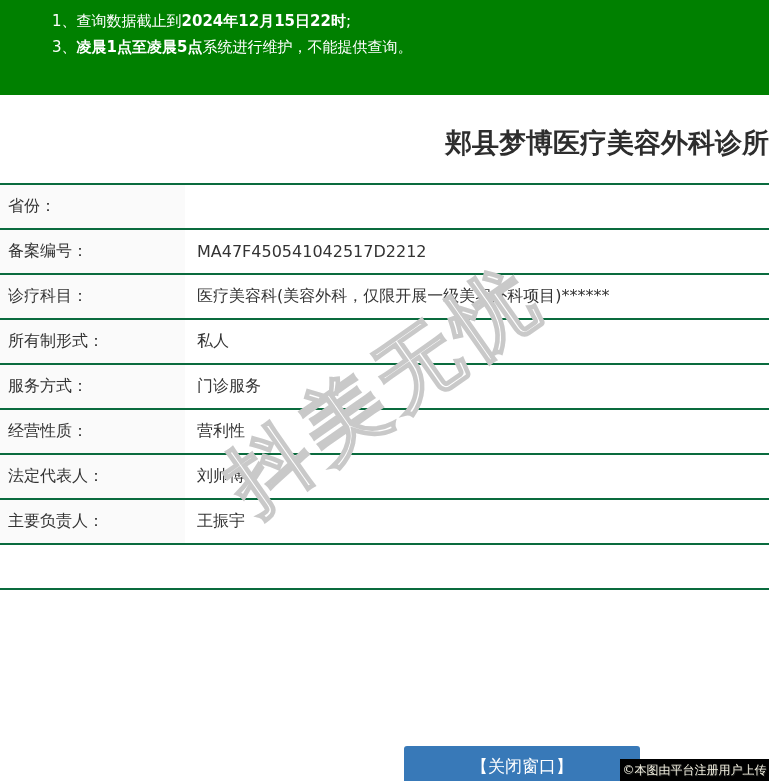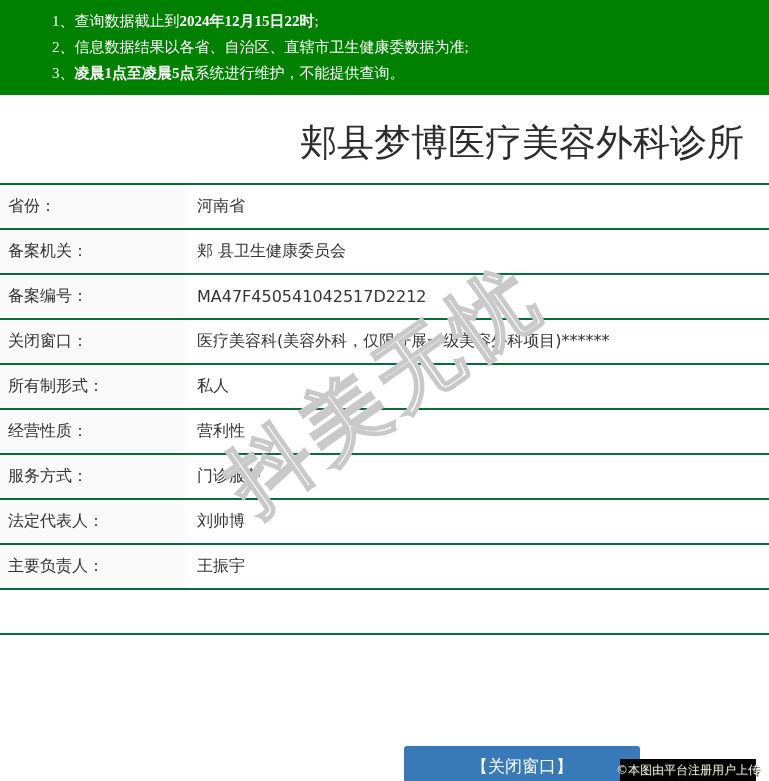--- a/index.html
+++ b/index.html
@@ -13,32 +13,31 @@
   }
 
   
   .notice-banner {
     width:100%;
     height:95px;
     background:#008000;
     color:#ffffff;
     padding:8px 10px 0 52px;
     font-size:15px;
-    font-family:Liberation Serif, serif;
   }
   .notice-line { line-height:26px; white-space:nowrap; }
   .notice-line b { font-weight:bold; }
 
   
   .page-title {
     margin-top:30px;
     padding-left:300px;      
-    text-align:left;
-    font-size:37px;
-    font-weight:400;
+    text-align:right;
+    font-size:27px;
+    font-weight:700;
     color:#2d2d2d;
     line-height:36px;
   }
 
   
   .record-table {
     margin-top:22px;
     width:100%;
     border-top:2px solid #0a6b3e;
   }
@@ -98,72 +97,66 @@
     font-family:inherit;
     cursor:pointer;
     z-index:8;
   }
 
   
   .upload-bar {
     position:absolute;
     left:620px;
     top:759px;
-    width:136px;
+    width:149px;
     height:22px;
     background:#000000;
     color:#f2f0e0;
     font-size:12px;
     display:flex;
     align-items:center;
     justify-content:center;
     white-space:nowrap;
     text-shadow:1px 1px 0 #222;
     z-index:20;
   }
 </style>
 </head>
 <body>
 
 <div class="notice-banner">
   <div class="notice-line"><span>1、</span><span>查询数据截止到</span><b>2024年12月15日22时</b><span>;</span></div>
-  <div class="notice-line"><span>2、</span><span>信息数据结果以各省、自治区、直辖市卫生健康委数据为准;</span><b></b><span></span></div>
   <div class="notice-line"><span>3、</span><span></span><b>凌晨1点至凌晨5点</b><span>系统进行维护，不能提供查询。</span></div>
 </div>
 
 <h1 class="page-title">郏县梦博医疗美容外科诊所</h1>
 
 <div class="record-table">
   <div class="table-row">
     <div class="row-label">省份：</div>
-    <div class="row-value">河南省</div>
-  </div>
-  <div class="table-row">
-    <div class="row-label">备案机关：</div>
-    <div class="row-value">郏 县卫生健康委员会</div>
   </div>
   <div class="table-row">
     <div class="row-label">备案编号：</div>
     <div class="row-value">MA47F450541042517D2212</div>
   </div>
   <div class="table-row">
-    <div class="row-label">关闭窗口：</div>
+    <div class="row-label">诊疗科目：</div>
     <div class="row-value">医疗美容科(美容外科，仅限开展一级美容外科项目)******</div>
   </div>
   <div class="table-row">
     <div class="row-label">所有制形式：</div>
     <div class="row-value">私人</div>
   </div>
   <div class="table-row">
+    <div class="row-label">服务方式：</div>
+    <div class="row-value">门诊服务</div>
+  </div>
+  <div class="table-row">
     <div class="row-label">经营性质：</div>
     <div class="row-value">营利性</div>
-  </div>
-  <div class="table-row">
-    <div class="row-label">服务方式：</div>
-    <div class="row-value">门诊服务</div>
   </div>
   <div class="table-row">
     <div class="row-label">法定代表人：</div>
     <div class="row-value">刘帅博</div>
   </div>
   <div class="table-row">
     <div class="row-label">主要负责人：</div>
     <div class="row-value">王振宇</div>
   </div>
   <div class="table-row">

